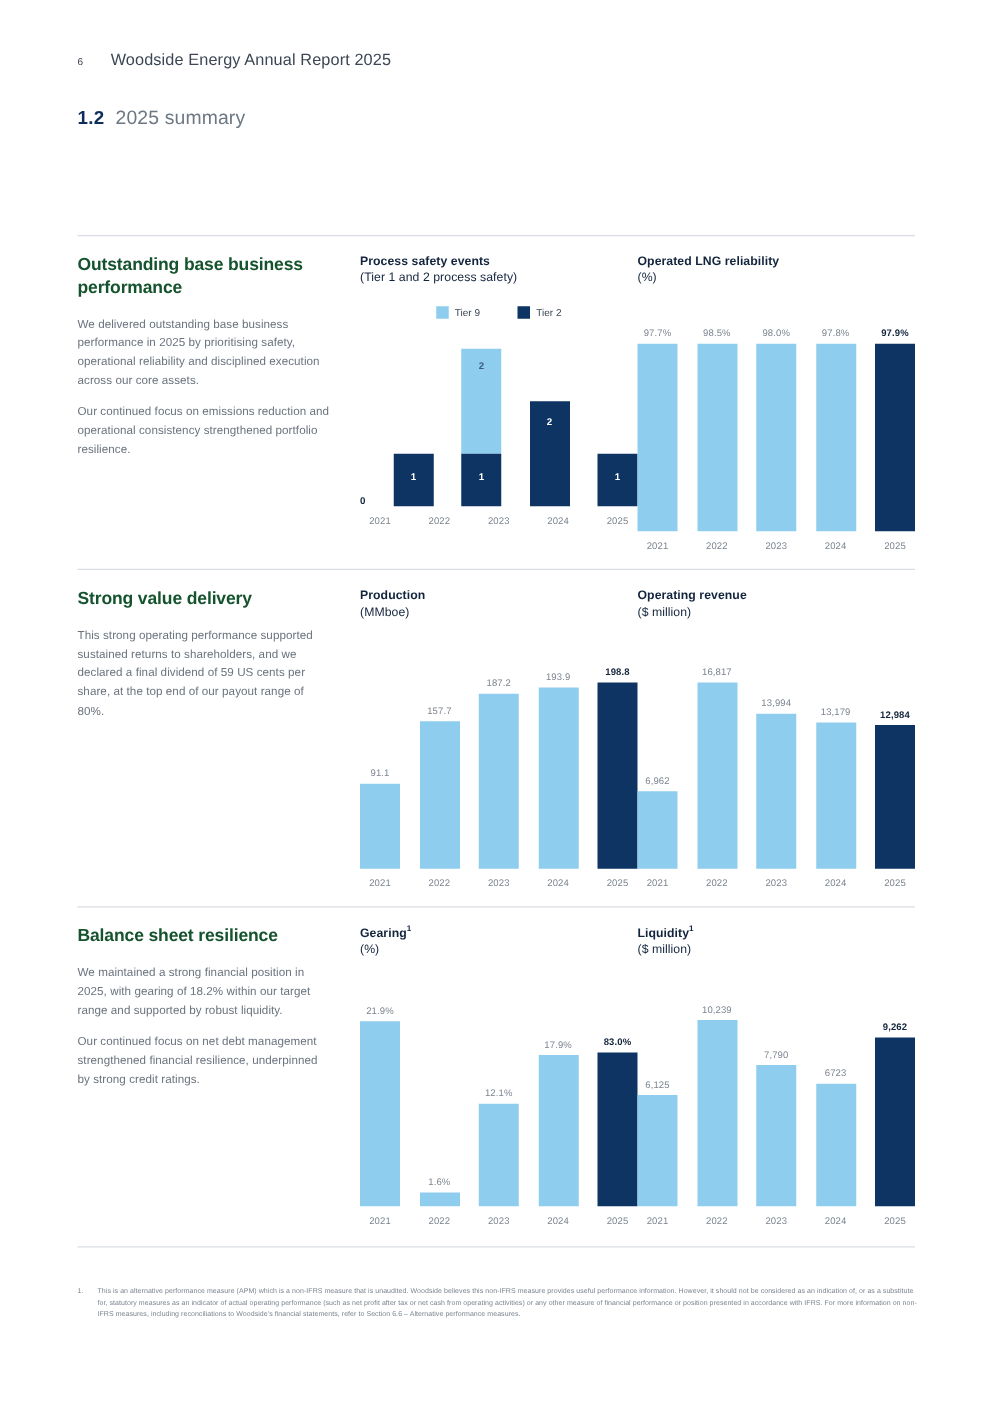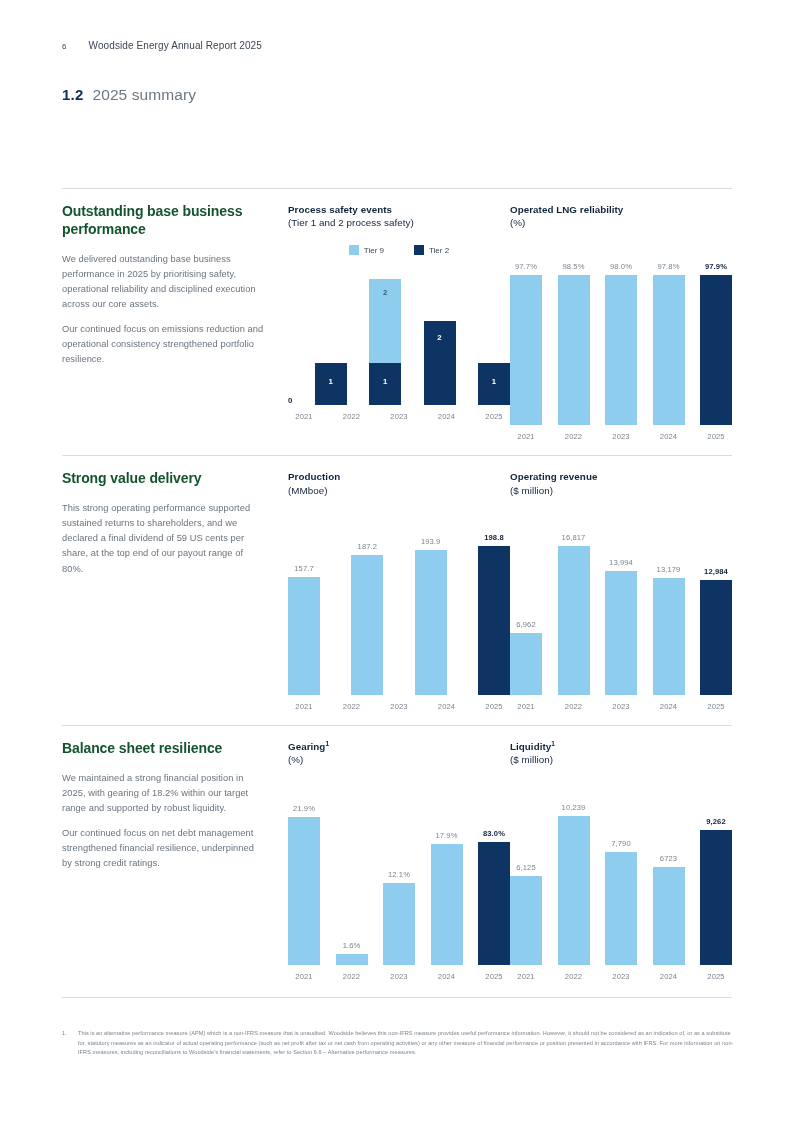--- a/index.html
+++ b/index.html
@@ -12,21 +12,21 @@
   }
   .page { position: relative; width: 793px; height: 1121px; padding: 0; }
 
   
   .pg-header {
     position: absolute; left: 62px; top: 40px;
     display: flex; align-items: baseline; gap: 22px;
     font-size: 7.5px; color: #3c4654; letter-spacing: .1px;
   }
   .pg-num { font-size: 8px; color: #3c4654; }
-  .pg-doc { font-size: 10px; color: #3c4654; }
+  .pg-doc { font-size: 13px; color: #3c4654; }
 
   .section-no-wrap {
     position: absolute; left: 62px; top: 86px;
     display: flex; align-items: baseline; gap: 9px;
   }
   .section-no { font-size: 15px; font-weight: bold; color: #0e2f5e; letter-spacing: .2px; }
   .section-title { font-size: 15.5px; color: #6d7884; font-weight: normal; letter-spacing: .1px; }
 
   
   .content { position: absolute; left: 62px; top: 188px; width: 670px; }
@@ -249,20 +249,24 @@
         <div class="body-p">This strong operating performance supported sustained returns to shareholders, and we declared a final dividend of 59 US cents per share, at the top end of our payout range of 80%.</div>
       </div>
 
       <div class="col-chart">
         <div class="ch-title">Production</div>
         <div class="ch-sub">(MMboe)</div>
 
         <div class="chart" style="margin-top:26px">
           <div class="plot" style="height:172px">
             <div class="bargroup">
+              <span class="vlabel">91.1</span>
+              <div class="bar light" style="height:68px"></div>
+            </div>
+            <div class="bargroup">
               <span class="vlabel">157.7</span>
               <div class="bar light" style="height:118px"></div>
             </div>
             <div class="bargroup">
               <span class="vlabel">187.2</span>
               <div class="bar light" style="height:140px"></div>
             </div>
             <div class="bargroup">
               <span class="vlabel">193.9</span>
               <div class="bar light" style="height:145px"></div>

